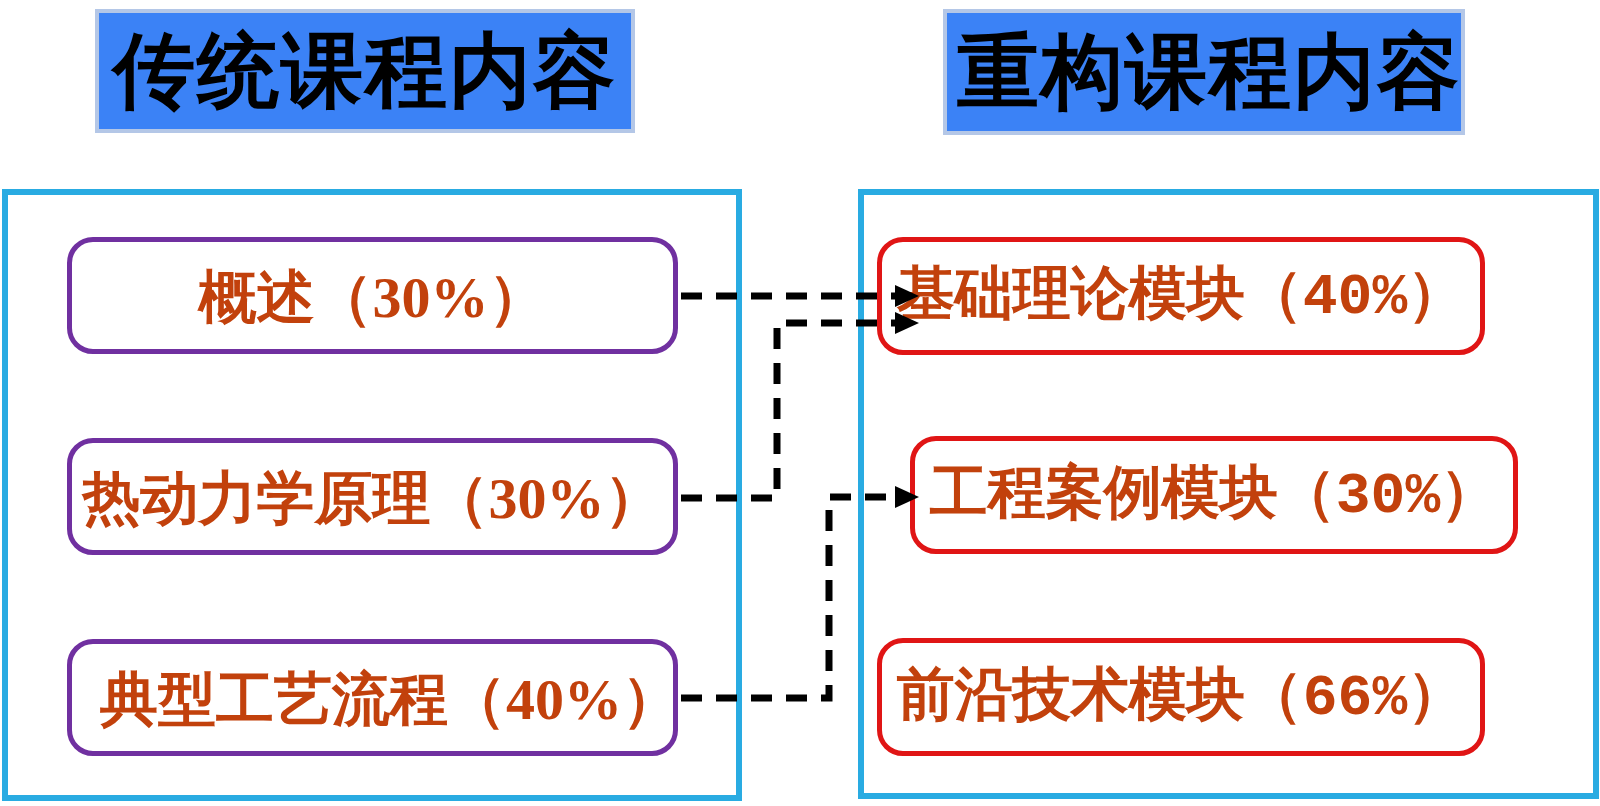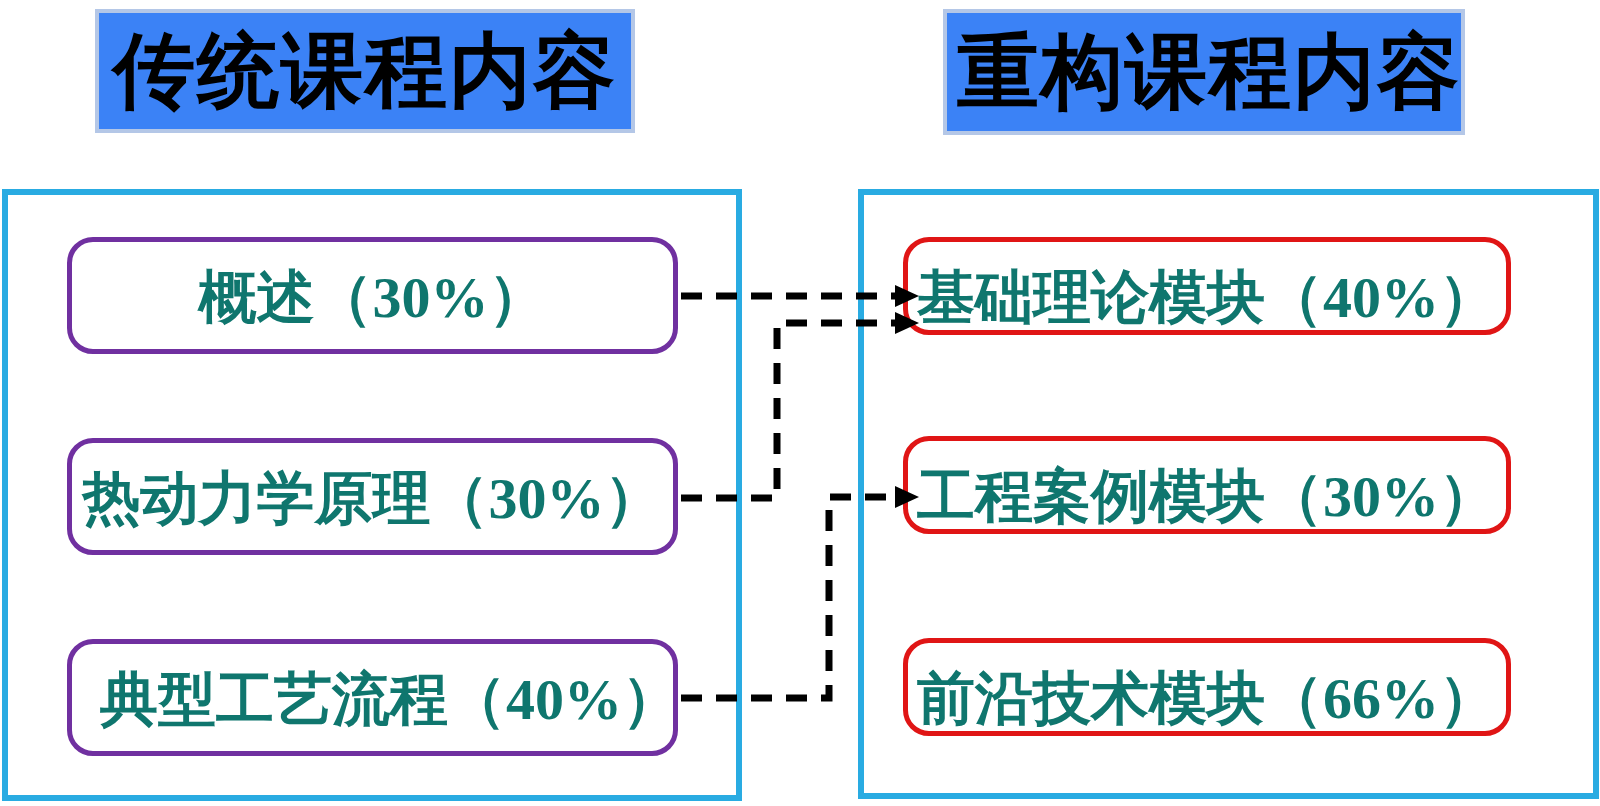--- a/index.html
+++ b/index.html
@@ -37,31 +37,31 @@
 
   
   .module{
     position:absolute;
     background:#ffffff;
     box-sizing:border-box;
     border-radius:26px;
     text-align:center;
     font-weight:bold;
     font-size:58px;
-    color:#0f766e;
+    color:#c2410c;
     line-height:111px;
     white-space:nowrap;
   }
   .module.purple{border:5px solid var(--purple);left:67px;width:611px;height:117px;}
-  .module.red{border:5px solid var(--red);left:903px;width:608px;height:98px;}
+  .module.red{border:5px solid var(--red);left:877px;width:608px;height:118px;font-family:Liberation Mono, monospace;}
   #trad-box-0{top:237px;}
   #trad-box-1{top:438px;}
   #trad-box-2{top:639px;padding-left:28px;}
   #new-box-0{top:237px;}
-  #new-box-1{top:436px;}
+  #new-box-1{top:436px;margin-left:33px;}
   #new-box-2{top:638px;}
 
   
   #arrow-layer{
     position:absolute;left:0;top:0;width:1600px;height:806px;
     pointer-events:none;
   }
   .arrow-path{
     fill:none;
     stroke:var(--ink);

